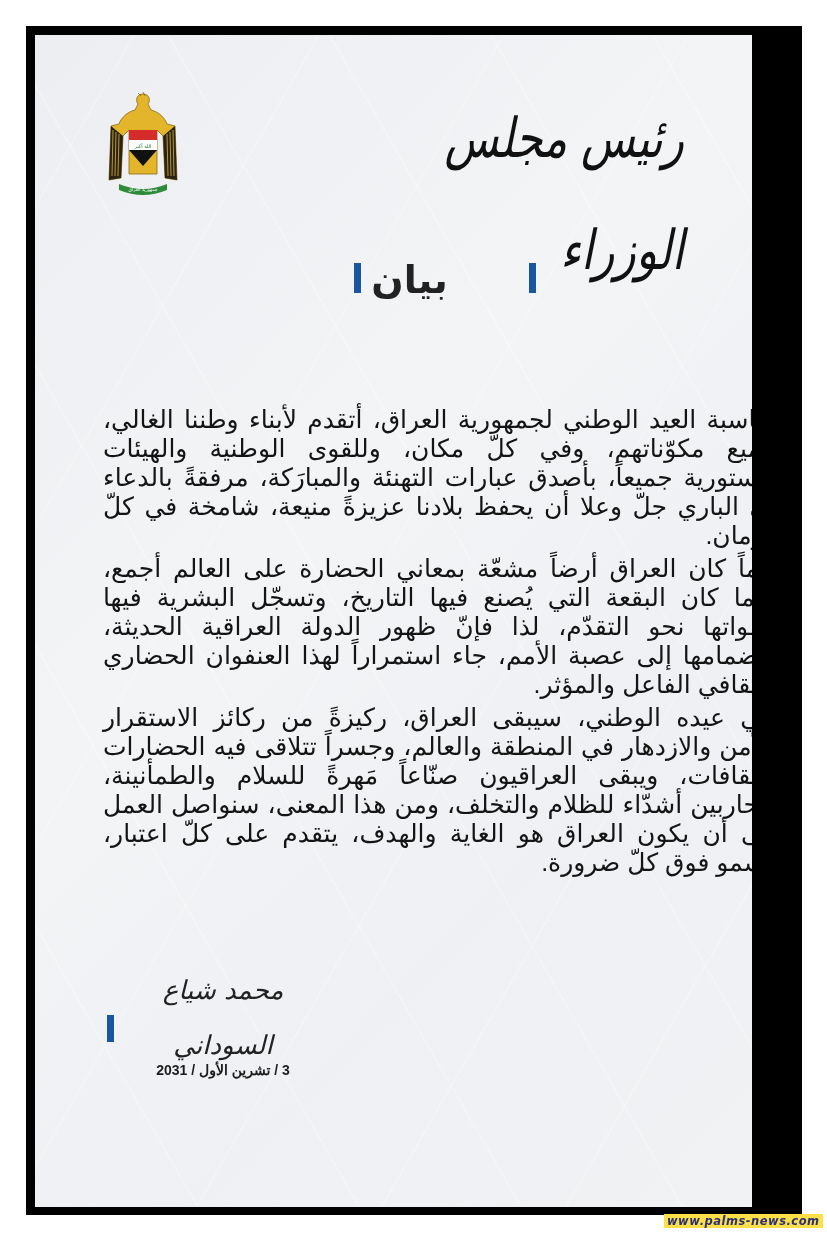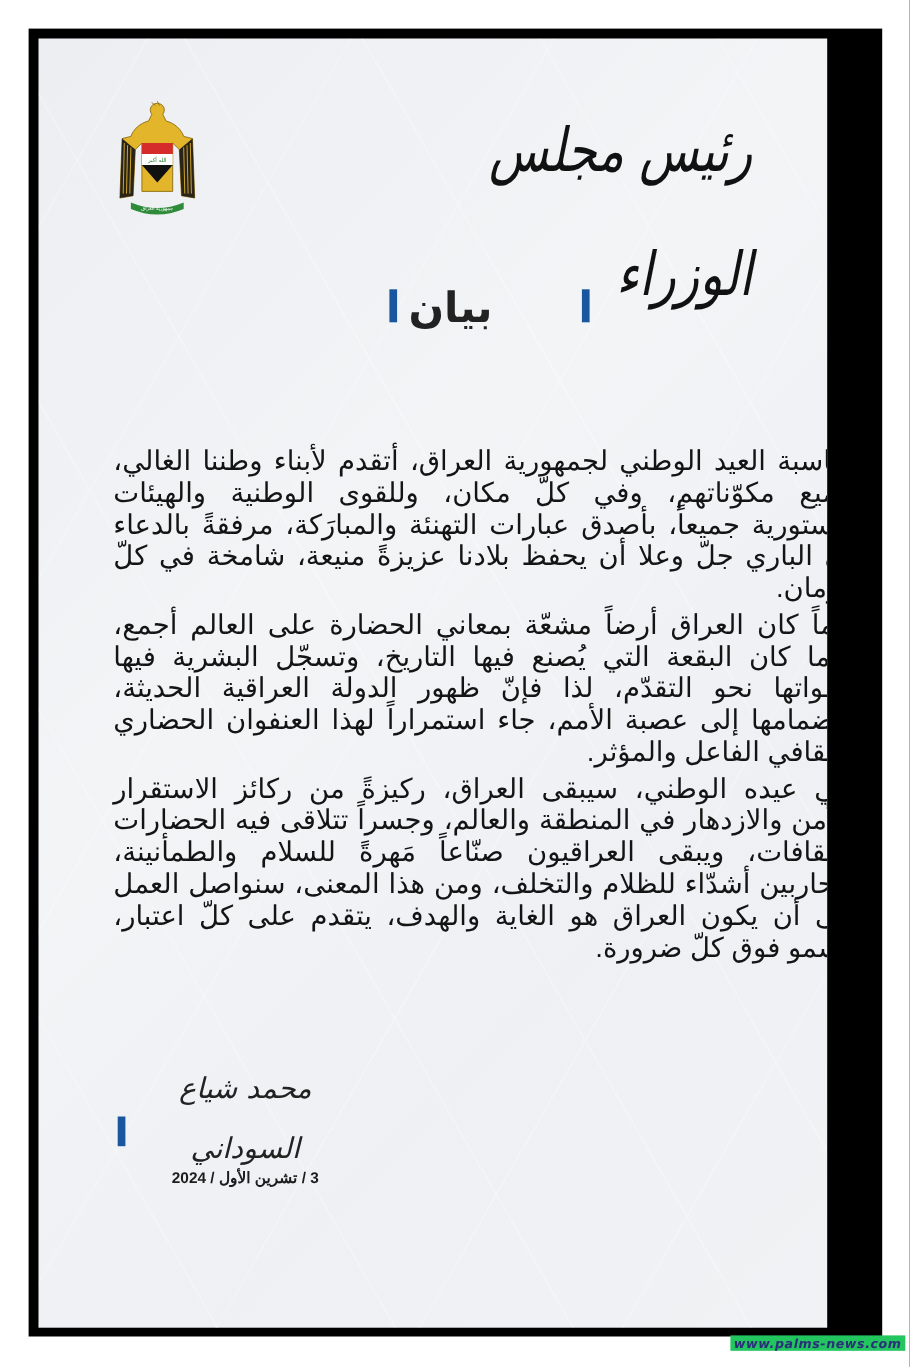--- a/index.html
+++ b/index.html
@@ -29,21 +29,21 @@
   .p1 { top:345px; }
   .p2 { top:494px; }
   .p3 { top:643px; }
 
   .sig-bar { position:absolute; left:72px; top:980px; width:7px; height:27px; background:#1a56a0; }
   .signature { position:absolute; left:98px; top:928px; width:180px; height:55px;
     font-family:"DejaVu Serif", serif; font-style:italic; font-size:26px; color:#222; direction:rtl; text-align:center; line-height:55px; }
   .date { position:absolute; left:108px; top:1027px; width:160px; text-align:center; direction:rtl;
     font-family:"Liberation Sans", sans-serif; font-weight:bold; font-size:14px; color:#1c1c1c; }
 
-  .watermark { position:absolute; left:664px; top:1214px; padding:0 3px; background:#22c55e;
+  .watermark { position:absolute; left:664px; top:1214px; padding:0 3px; background:#fde047;
     font-family:"DejaVu Sans", sans-serif; font-weight:bold; font-style:italic; font-size:11.5px; color:#2a2f7a; letter-spacing:0.5px; line-height:14px; }
 </style>
 </head>
 <body>
 
 <div class="frame"></div>
 <div class="page">
 
   <svg class="emblem" viewBox="0 0 76 108">
     <path d="M38 4 C32 4 30 10 33 14 L30 20 C22 22 16 28 14 34 L6 36 L4 90 L16 88 L18 46 L24 40 L24 84 L52 84 L52 40 L58 46 L60 88 L72 90 L70 36 L62 34 C60 28 54 22 46 20 L43 14 C46 10 44 4 38 4 Z" fill="#e3b52a" stroke="#8a6a10" stroke-width="0.8"></path>
@@ -67,16 +67,16 @@
     <div class="title-text">بيان</div>
     <div class="title-bar right"></div>
   </div>
 
   <p class="body-text p1">بمناسبة العيد الوطني لجمهورية العراق، أتقدم لأبناء وطننا الغالي، بجميع مكوّناتهم، وفي كلّ مكان، وللقوى الوطنية والهيئات الدستورية جميعاً، بأصدق عبارات التهنئة والمبارَكة، مرفقةً بالدعاء إلى الباري جلّ وعلا أن يحفظ بلادنا عزيزةً منيعة، شامخة في كلّ الأزمان.</p>
   <p class="body-text p3">وفي عيده الوطني، سيبقى العراق، ركيزةً من ركائز الاستقرار والأمن والازدهار في المنطقة والعالم، وجسراً تتلاقى فيه الحضارات والثقافات، ويبقى العراقيون صنّاعاً مَهرةً للسلام والطمأنينة، ومحاربين أشدّاء للظلام والتخلف، ومن هذا المعنى، سنواصل العمل على أن يكون العراق هو الغاية والهدف، يتقدم على كلّ اعتبار، ويسمو فوق كلّ ضرورة.</p>
   <p class="body-text p2">دائماً كان العراق أرضاً مشعّة بمعاني الحضارة على العالم أجمع، مثلما كان البقعة التي يُصنع فيها التاريخ، وتسجّل البشرية فيها خطواتها نحو التقدّم، لذا فإنّ ظهور الدولة العراقية الحديثة، وانضمامها إلى عصبة الأمم، جاء استمراراً لهذا العنفوان الحضاري والثقافي الفاعل والمؤثر.</p>
 
   <div class="sig-bar"></div>
   <div class="signature">محمد شياع السوداني</div>
-  <div class="date">3 / تشرين الأول / 2024</div>
+  <div class="date">3 / تشرين الأول / 2031</div>
 </div>
 
 <div class="watermark">www.palms-news.com</div>
 
 </body></html>

